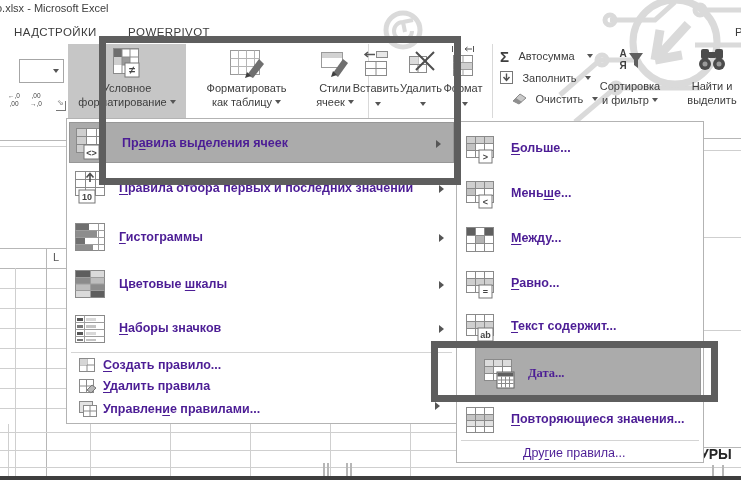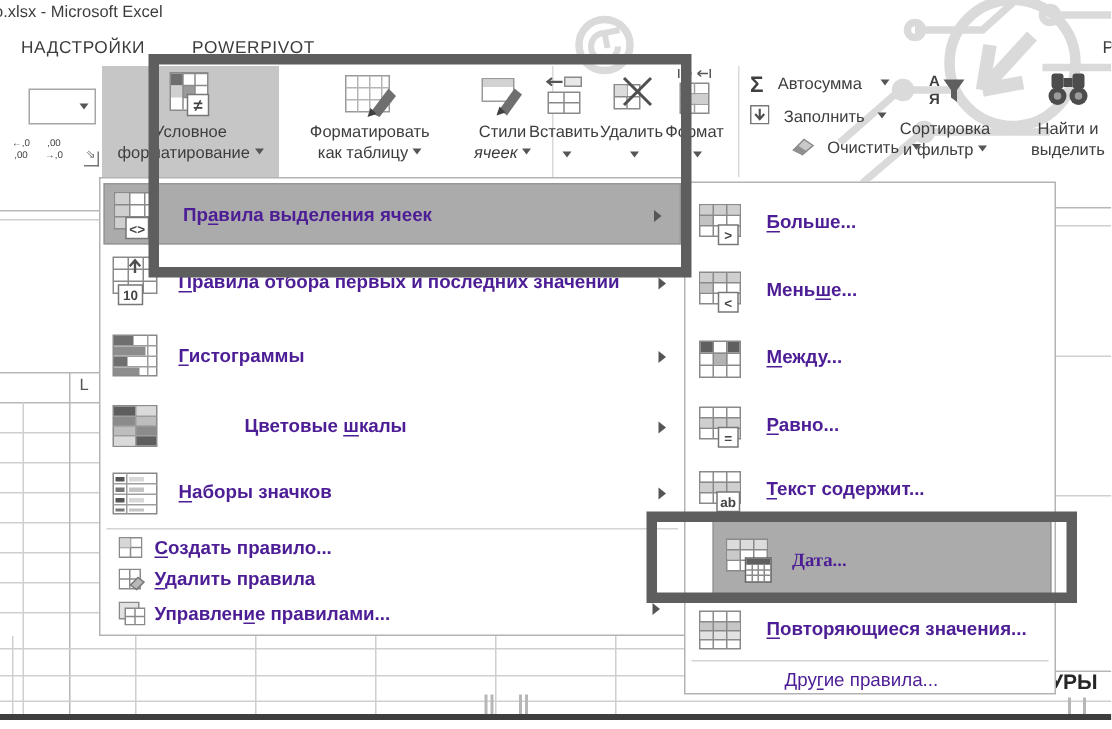--- a/index.html
+++ b/index.html
@@ -152,21 +152,21 @@
   <div class="rbtn" style="left:306px;width:58px;z-index:2;">
     <span class="icon" style="left:14px;top:3px;">
       <svg width="30" height="32" viewBox="0 0 30 32">
         <rect x="1.5" y="5.5" width="21" height="15" fill="#fff" stroke="#9a9a9a"></rect>
         <rect x="2" y="6" width="20" height="5" fill="#d2d2d2"></rect>
         <polygon points="13,26 23,12 28,16 18,30" fill="#6f6f6f"></polygon>
         <polygon points="11,30 13,24 17,28" fill="#3f3f3f"></polygon>
       </svg>
     </span>
     <div class="lbl" style="top:38px;">Стили</div>
-    <div class="lbl" style="top:52px;font-style:italic;">
+    <div class="lbl" style="top:52px;">
       <span>ячеек</span><span class="caret"></span>
     </div>
   </div>
 
   <div class="vsep" style="left:368px;"></div>
 
   <div class="rbtn" style="left:350px;width:52px;z-index:2;">
     <span class="icon" style="left:13px;top:6px;">
       <svg width="26" height="28" viewBox="0 0 26 28">
         <path d="M12 4.5 L3 4.5 M5 2 L2 4.5 L5 7" stroke="#555" fill="none" stroke-width="1.5"></path>
@@ -215,21 +215,21 @@
   <div class="abs" style="left:500px;top:68px;z-index:2;">
     <span class="icon" style="position:relative;display:inline-block;width:13px;height:13px;vertical-align:-2px;">
       <svg width="13" height="13" viewBox="0 0 13 13">
         <rect x="0.5" y="0.5" width="12" height="12" fill="#fff" stroke="#777"></rect>
         <path d="M6.5 2.5 v6 M3.5 6 L6.5 9.5 L9.5 6" stroke="#4f4f4f" fill="none" stroke-width="1.4"></path>
       </svg>
     </span>
     <span class="txt11" style="margin-left:5px;">Заполнить</span>
     <span class="caret" style="margin-left:4px;"></span>
   </div>
-  <div class="abs" style="left:528px;top:89px;z-index:2;">
+  <div class="abs" style="left:512px;top:89px;z-index:2;">
     <span class="icon" style="position:relative;display:inline-block;width:15px;height:13px;vertical-align:-2px;">
       <svg width="15" height="13" viewBox="0 0 15 13">
         <polygon points="1,9 8,2 14,6 7,12" fill="#c9c9c9" stroke="#8a8a8a"></polygon>
         <polygon points="1,9 4,6 10,10 7,12" fill="#8f8f8f"></polygon>
       </svg>
     </span>
     <span class="txt11" style="margin-left:4px;">Очистить</span>
     <span class="caret" style="margin-left:4px;"></span>
   </div>
 
@@ -316,21 +316,21 @@
             <rect x="16" y="2" width="14" height="6.5" fill="#dadada"></rect>
           <rect x="2" y="8.5" width="14" height="6.5" fill="#8b8b8b"></rect>
             <rect x="16" y="8.5" width="14" height="6.5" fill="#bdbdbd"></rect>
           <rect x="2" y="15" width="14" height="6.5" fill="#bdbdbd"></rect>
             <rect x="16" y="15" width="14" height="6.5" fill="#8b8b8b"></rect>
           <rect x="2" y="21.5" width="14" height="6.5" fill="#dadada"></rect>
             <rect x="16" y="21.5" width="14" height="6.5" fill="#5e5e5e"></rect>
           <path d="M1.5 8.5 h29 M1.5 15 h29 M1.5 21.5 h29 M16.5 1.5 v27" stroke="#9d9d9d" fill="none"></path>
         </svg>
       </span>
-      <span class="t" style="left:52px;top:15px;margin-left:44px;">Цветовые <u>ш</u>калы</span>
+      <span class="t" style="left:52px;top:15px;">Цветовые <u>ш</u>калы</span>
       <span class="arr" style="right:12px;top:19px;"></span>
     </div>
 
     <div class="mitem" style="top:190px;height:40px;">
       <span class="icon" style="left:7px;top:5px;">
         <svg width="34" height="30" viewBox="0 0 34 30">
           <rect x="1.5" y="1.5" width="29" height="27" fill="#fff" stroke="#8a8a8a"></rect>
           <path d="M1.5 8.5 h29 M1.5 15.5 h29 M1.5 22.5 h29 M10.5 1.5 v27" stroke="#9d9d9d" fill="none"></path>
           <rect x="3" y="4" width="6" height="3" fill="#555"></rect>
             <rect x="3" y="11" width="6" height="3" fill="#777"></rect>

